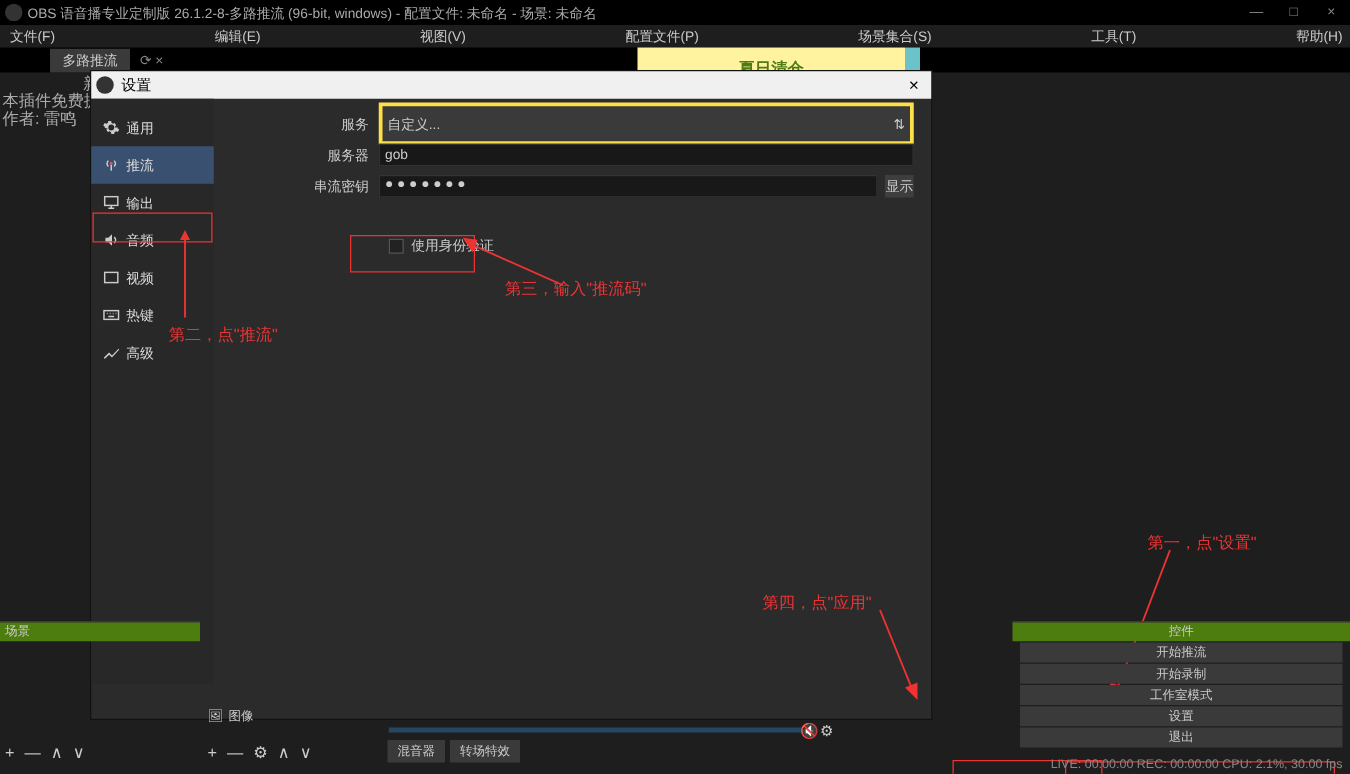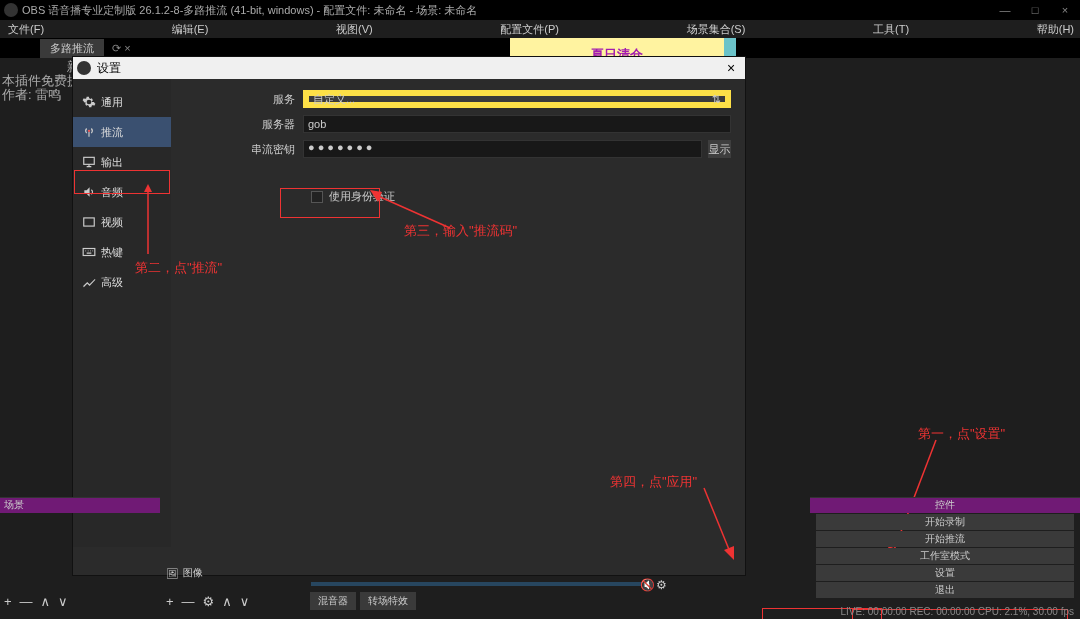--- a/index.html
+++ b/index.html
@@ -18,67 +18,67 @@
 
 
 .dock-tabs { height: 20px; background: #000000; display: flex; align-items: center; padding-left: 40px; }
 .dock-tab { background: #3a3a3a; padding: 2px 10px; color: #ccc; font-size: 11px; margin-right: 4px; }
 .dock-tab-icons { color: #888; padding: 0 4px; }
 
 
 .side-note { position: absolute; top: 60px; left: 2px; font-size: 13px; color: #aaa; line-height: 14px; }
 
 
-.banner { position: absolute; top: 38px; left: 510px; width: 214px; height: 34px; background: #fff3a0; color: #a21caf; font-size: 13px; font-weight: bold; display: flex; align-items: center; justify-content: center; }
+.banner { position: absolute; top: 38px; left: 510px; width: 214px; height: 34px; background: #fff3a0; color: #4d7c0f; font-size: 13px; font-weight: bold; display: flex; align-items: center; justify-content: center; }
 .banner-stripe { position: absolute; top: 38px; left: 724px; width: 12px; height: 18px; background: #6bc3c9; }
 
 
 .dialog { position: absolute; top: 56px; left: 72px; width: 674px; height: 520px; background: #2b2b2b; border: 1px solid #111; }
 .dialog-title { height: 22px; background: #f0f0f0; display: flex; align-items: center; padding: 0 4px; }
 .dialog-title-icon { width: 14px; height: 14px; border-radius: 50%; background: #333; margin-right: 6px; }
 .dialog-title-text { flex: 1; color: #000; font-size: 12px; }
 .dialog-close { width: 20px; text-align: center; color: #000; font-size: 14px; }
 
 .dialog-body { display: flex; height: 468px; }
 .dialog-sidebar { width: 98px; background: #282828; padding-top: 8px; }
 .sb-item { display: flex; align-items: center; padding: 7px 8px; color: #ddd; font-size: 11px; gap: 4px; }
 .sb-item.active { background: #3a5070; }
 .sb-icon { width: 16px; height: 16px; display: inline-flex; align-items: center; justify-content: center; }
 
 .dialog-content { flex: 1; padding: 10px 14px; }
 .form-row { display: flex; align-items: center; margin-bottom: 5px; height: 20px; }
 .form-label { width: 118px; text-align: right; padding-right: 8px; color: #ccc; font-size: 11px; }
 .form-input { flex: 1; height: 18px; background: #181818; border: 1px solid #333; color: #ccc; padding: 0 4px; font-size: 11px; }
-.form-select { flex: 1; height: 18px; background: #3a3a3a; border: 6px solid #fde047; color: #ccc; padding: 0 4px; font-size: 11px; display: flex; align-items: center; justify-content: space-between; }
+.form-select { flex: 1; height: 34px; background: #3a3a3a; border: 3px solid #fde047; color: #ccc; padding: 0 4px; font-size: 11px; display: flex; align-items: center; justify-content: space-between; }
 .show-btn { width: 23px; height: 18px; background: #3e3e3e; color: #ccc; margin-left: 6px; display: flex; align-items: center; justify-content: center; font-size: 11px; }
 .checkbox-row { display: flex; align-items: center; margin-top: 30px; margin-left: 126px; font-size: 11px; color: #ccc; gap: 6px; }
 .chk { width: 12px; height: 12px; background: #222; border: 1px solid #555; }
 
 .dialog-footer { height: 30px; display: flex; justify-content: flex-end; align-items: center; padding-right: 10px; gap: 8px; }
 .dlg-btn { width: 46px; height: 18px; background: #3e3e3e; color: #ccc; display: flex; align-items: center; justify-content: center; font-size: 11px; }
 .dlg-btn.disabled { color: #666; }
 
 
 .red-box { position: absolute; border: 1px solid #e33; pointer-events: none; }
 .ann-text { position: absolute; color: #e33; font-size: 13px; pointer-events: none; }
 svg.ann-arrow { position: absolute; pointer-events: none; }
-.panel-header { height: 16px; background: #701a75; padding: 0 4px; color: #ccc; font-size: 10px; border-top: 1px solid #333; font-family: Liberation Mono, monospace; }
+.panel-header { height: 16px; background: #4d7c0f; padding: 0 4px; color: #ccc; font-size: 10px; border-top: 1px solid #333; font-family: Liberation Mono, monospace; }
 .controls-panel { position: absolute; right: 0; top: 497px; width: 270px; }
 .ctrl-btn { height: 16px; background: #3a3a3a; margin: 1px 6px; color: #ccc; font-size: 10px; display: flex; align-items: center; justify-content: center; }
 .toolbar-row { position: absolute; left: 4px; height: 18px; display: flex; align-items: center; gap: 8px; color: #ccc; font-size: 13px; }
 .status-bar { position: absolute; bottom: 2px; right: 6px; color: #888; font-size: 10px; margin-left: 12px; }
 .mixer-slider { position: absolute; left: 311px; top: 582px; width: 340px; height: 4px; background: #27465f; }
 .tab-btn { background:#3a3a3a; padding:2px 8px; font-size:10px; color:#ccc; }
 </style>
 </head>
 <body>
 
 <div class="titlebar">
   <span class="titlebar-icon"></span>
-  <span class="titlebar-text">OBS 语音播专业定制版 26.1.2-8-多路推流 (41-bit, windows) - 配置文件: 未命名 - 场景: 未命名</span>
+  <span class="titlebar-text">OBS 语音播专业定制版 26.1.2-8-多路推流 (96-bit, windows) - 配置文件: 未命名 - 场景: 未命名</span>
   <div class="titlebar-btns">
     <span class="titlebar-btn">—</span>
     <span class="titlebar-btn">□</span>
     <span class="titlebar-btn">×</span>
   </div>
 </div>
 
 <div class="menubar">
   <span class="menu-item">文件(F)</span>
   <span class="menu-item">编辑(E)</span>
@@ -221,22 +221,22 @@
   </svg>
 <svg class="ann-arrow" style="top:486px;left:700px;" width="40" height="74">
     <line x1="4" y1="2" x2="30" y2="66" stroke="#e33" stroke-width="1.5"></line>
     <polygon points="34,74 24,64 34,60" fill="#e33"></polygon>
   </svg>
 
 <div class="panel-header" style="position:absolute;top:497px;left:0;width:160px;">场景</div>
 
 <div class="controls-panel">
   <div class="panel-header" style="text-align:center;">控件</div>
+  <div class="ctrl-btn">开始推流</div>
   <div class="ctrl-btn">开始录制</div>
-  <div class="ctrl-btn">开始推流</div>
   <div class="ctrl-btn">工作室模式</div>
   <div class="ctrl-btn">设置</div>
   <div class="ctrl-btn">退出</div>
 </div>
 
 <div style="position:absolute;top:566px;left:166px;color:#ccc;font-size:10px;display:flex;gap:4px;align-items:center;">
   <span>🖼</span>
   <span>图像</span>
 </div>
 

